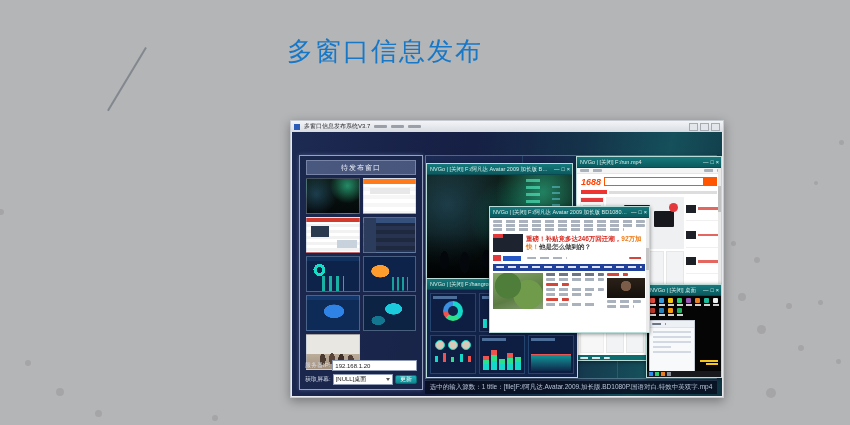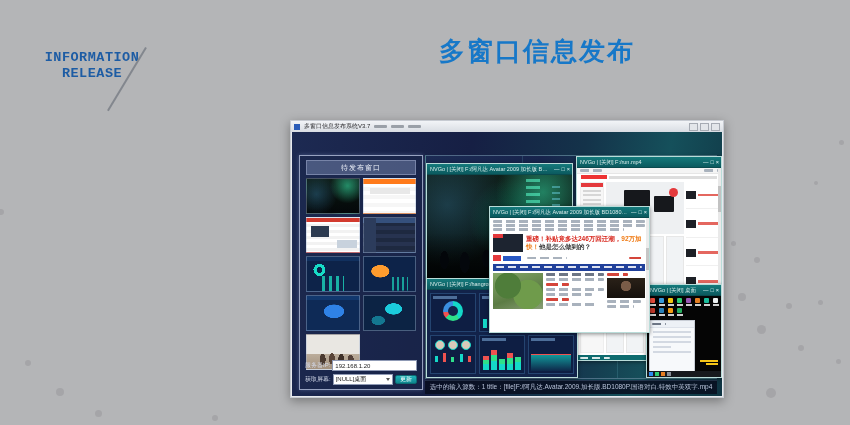--- a/index.html
+++ b/index.html
@@ -6,22 +6,22 @@
   .stage{position:relative;width:850px;height:425px;background:#b4b5b7;overflow:hidden;
          font-family:"Liberation Sans",sans-serif;}
   .dot{position:absolute;border-radius:50%;background:#a5a5a8;}
 
   
   .logo-block{position:absolute;left:36px;top:50px;width:112px;text-align:center;
     color:#1d5ca4;font-family:"Liberation Mono",monospace;font-weight:bold;
     font-size:13.5px;line-height:16px;letter-spacing:.5px;}
   .logo-slash{position:absolute;left:126px;top:42px;width:1.5px;height:74px;background:#83878e;
     transform:rotate(31deg);}
-  .main-title{position:absolute;left:287px;top:34px;width:500px;text-align:center;
-    font-size:26px;font-weight:bold;color:#1778c8;letter-spacing:2px;}
+  .main-title{position:absolute;left:287px;top:34px;width:500px;text-align:left;
+    font-size:26px;font-weight:normal;color:#1778c8;letter-spacing:2px;}
   .subtitle{position:absolute;left:267px;top:80px;width:540px;text-align:center;
     font-size:13px;color:#3d3d42;}
 
   
   .app-window{position:absolute;left:290px;top:120px;width:432px;height:276px;
     border:1px solid #c7cbd2;background:#e7e9ed;box-shadow:0 3px 10px rgba(0,0,0,.35);}
   .os-bar{position:absolute;left:0;top:0;right:0;height:11px;display:flex;align-items:center;
     background:linear-gradient(180deg,#f2f4f7,#d9dde3);padding:0 3px;gap:4px;}
   .os-icon{width:6px;height:6px;background:#2a5cb8;flex:0 0 auto;}
   .os-title{font-size:6px;color:#2b2b2e;white-space:nowrap;}
@@ -256,24 +256,20 @@
   <div class="dot" style="left:836px;top:359px;width:5px;height:5px;"></div>
   <div class="dot" style="left:766px;top:388px;width:10px;height:10px;"></div>
   <div class="dot" style="left:839px;top:140px;width:5px;height:5px;"></div>
   <div class="dot" style="left:814px;top:181px;width:4px;height:4px;"></div>
   <div class="dot" style="left:56px;top:388px;width:8px;height:8px;"></div>
   <div class="dot" style="left:25px;top:360px;width:6px;height:6px;"></div>
   <div class="dot" style="left:95px;top:410px;width:7px;height:7px;"></div>
   <div class="dot" style="left:212px;top:415px;width:6px;height:6px;"></div>
   <div class="dot" style="left:-2px;top:209px;width:6px;height:6px;"></div>
 
-  <div class="logo-block">
-    <div>INFORMATION</div>
-    <div>RELEASE</div>
-  </div>
   <div class="logo-slash"></div>
   <div class="main-title">多窗口信息发布</div>
 
   <div class="app-window">
     <div class="os-bar">
       <span class="os-icon"></span>
       <span class="os-title">多窗口信息发布系统V3.7</span>
       <span class="os-menu"></span>
       <span class="os-menu"></span>
       <span class="os-menu"></span>
@@ -347,20 +343,27 @@
           <span class="fwin-title">NVGo | [关闭] F:/run.mp4</span>
           <span class="wc">—</span>
           <span class="wc">□</span>
           <span class="wc">×</span>
         </div>
         <div class="fwin-body">
           <div class="shop-body">
             <div class="shop-topbar">
               <span class="dashline" style="width:22px;"></span>
               <span class="dashline" style="width:14px;margin-left:auto;"></span>
+            </div>
+            <div class="shop-logorow">
+              <span class="shop-logo">1688</span>
+              <span class="shop-search">
+                  <i></i>
+                  <b></b>
+                </span>
             </div>
             <div class="shop-nav">
               <span class="seg"></span>
               <span class="seg2"></span>
             </div>
             <div class="shop-main">
               <div class="shop-cats">
                 <div class="hd"></div>
                   <div class="ln"></div>
                   <div class="ln"></div>

